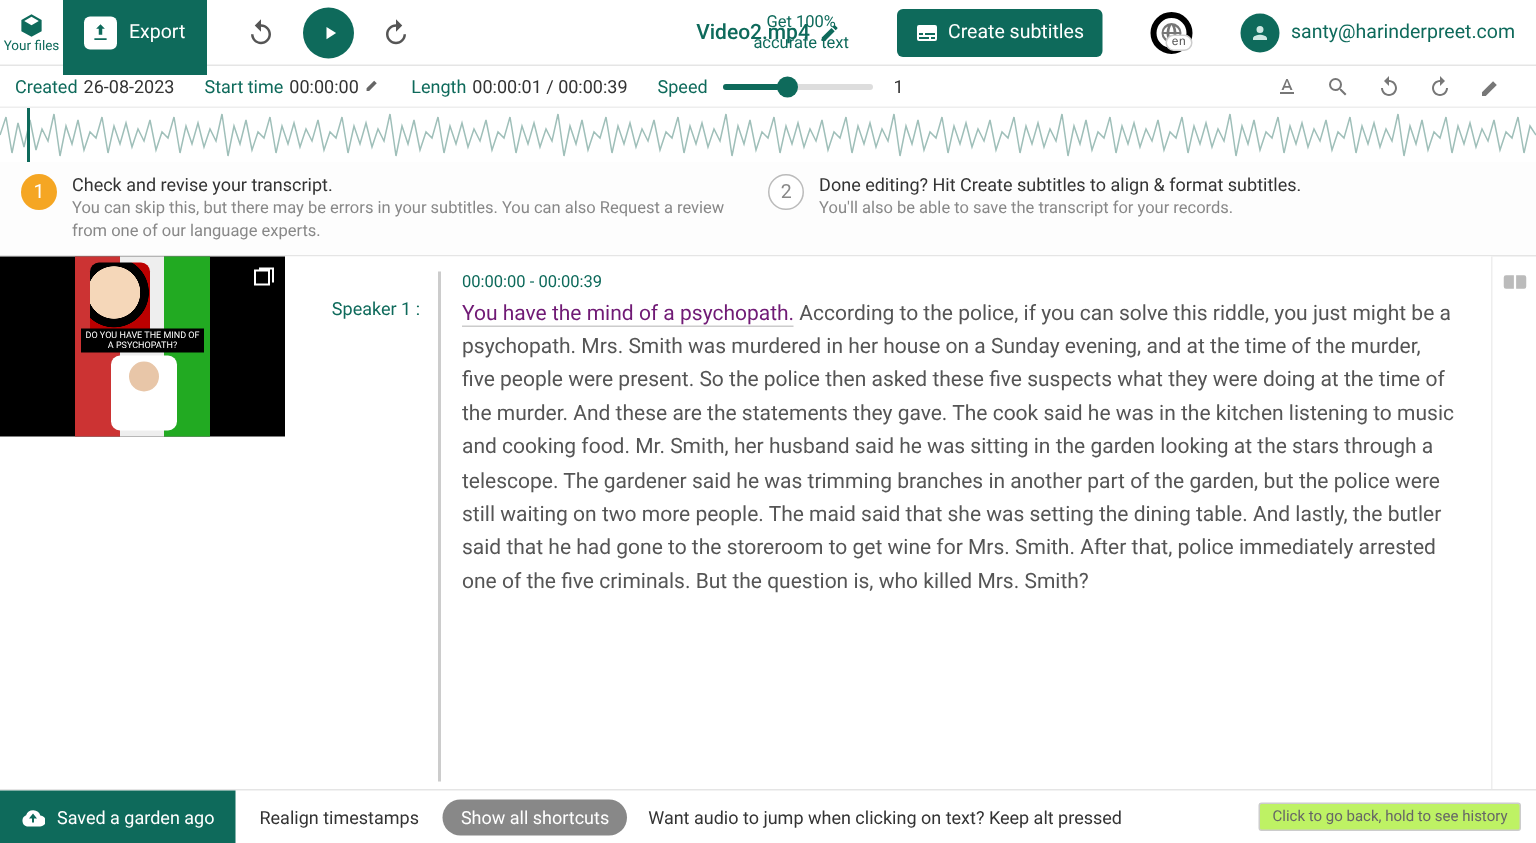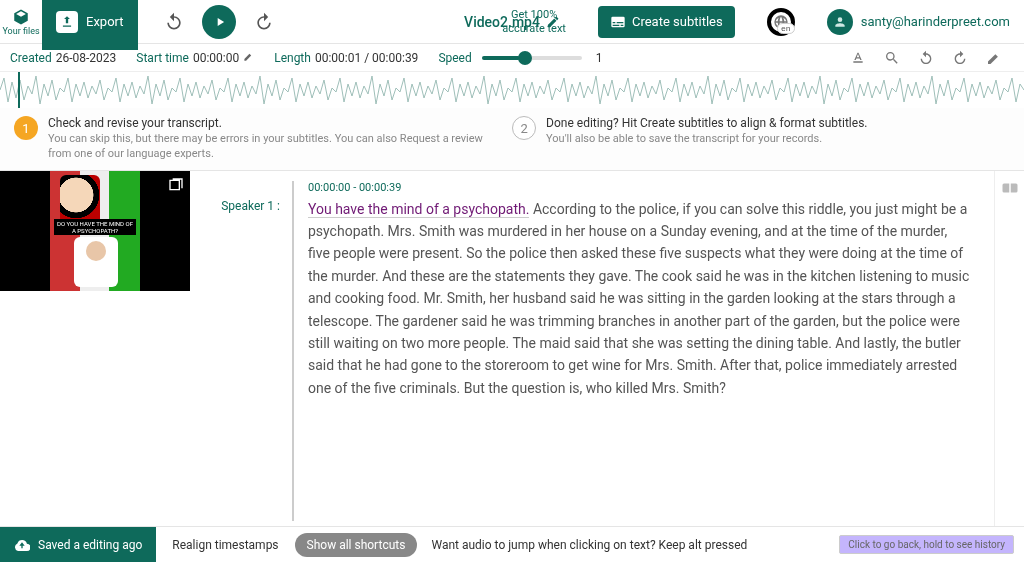--- a/index.html
+++ b/index.html
@@ -65,21 +65,21 @@
   .body{font-size:14px;line-height:1.6;color:#555;}
   .body .lead{color:#701a75;border-bottom:1px solid #ccc;}
   .side-tool{width:30px;border-left:1px solid #eee;padding-top:8px;display:flex;justify-content:center;}
   .side-tool svg{width:18px;height:18px;fill:#bbb;}
   .bottombar{position:absolute;left:0;right:0;bottom:0;height:36px;display:flex;align-items:center;background:#fff;border-top:1px solid #e5e5e5;font-size:12px;}
   .saved{background:#0e6a5b;color:#fff;height:36px;display:flex;align-items:center;gap:8px;padding:0 14px;}
   .saved svg{width:16px;height:16px;fill:#fff;}
   .realign{padding:0 16px;color:#333;cursor:pointer;}
   .shortcuts{background:#888;color:#ffffff;padding:5px 12px;border-radius:14px;cursor:pointer;}
   .hint{margin-left:14px;color:#333;}
-  .history{margin-left:auto;margin-right:10px;background:#c4b5fd;border:1px solid #ccc;padding:3px 8px;font-size:10px;color:#666;border-radius:2px;cursor:pointer;}
+  .history{margin-left:auto;margin-right:10px;background:#bef264;border:1px solid #ccc;padding:3px 8px;font-size:10px;color:#666;border-radius:2px;cursor:pointer;}
 </style>
 </head>
 <body>
 
 <div class="topbar">
   <div class="files-btn">
     <svg viewBox="0 0 24 24">
         <path d="M12 2L3 7v10l9 5 9-5V7l-9-5zm0 2.3L18.5 8 12 11.7 5.5 8 12 4.3z"></path>
       </svg>
     <span>Your files</span>
@@ -226,19 +226,19 @@
         <path d="M4 6h7v12H4a2 2 0 01-2-2V8a2 2 0 012-2zm9 0h7a2 2 0 012 2v8a2 2 0 01-2 2h-7V6z"></path>
       </svg>
   </div>
 </div>
 
 <div class="bottombar">
   <div class="saved">
     <svg viewBox="0 0 24 24">
         <path d="M19.35 10.04A7.49 7.49 0 005.1 9.68 5.99 5.99 0 006 21h13a5 5 0 00.35-10.96zM11 17V13H8l4-5 4 5h-3v4h-2z"></path>
       </svg>
-    <span>Saved a editing ago</span>
+    <span>Saved a garden ago</span>
   </div>
   <div class="realign">Realign timestamps</div>
   <div class="shortcuts">Show all shortcuts</div>
   <div class="hint">Want audio to jump when clicking on text? Keep alt pressed</div>
   <div class="history">Click to go back, hold to see history</div>
 </div>
 
 </body></html>

